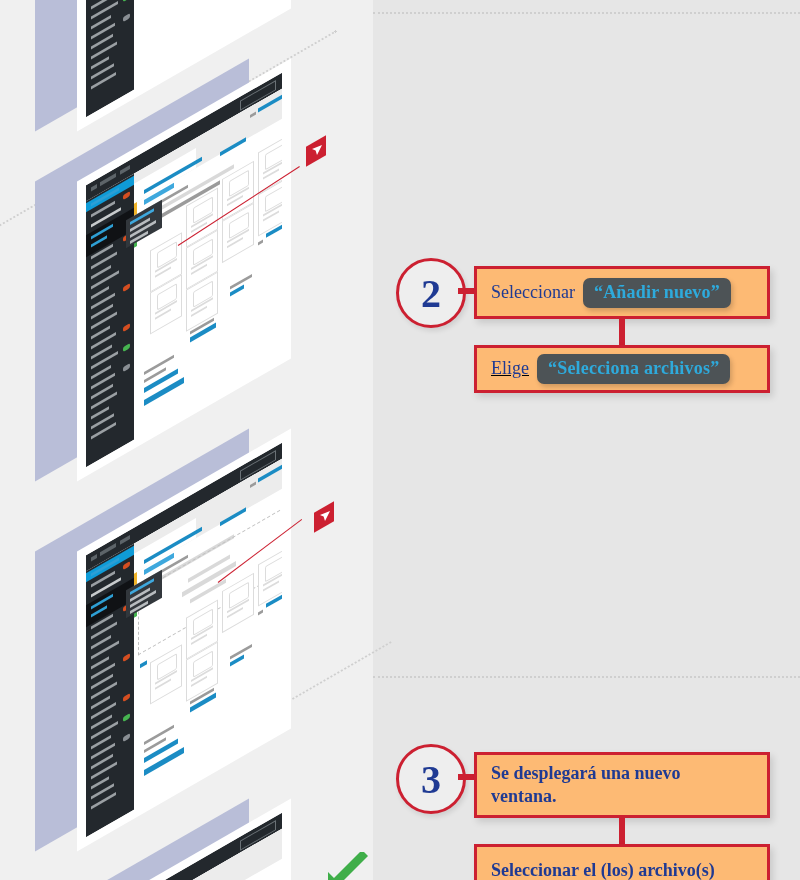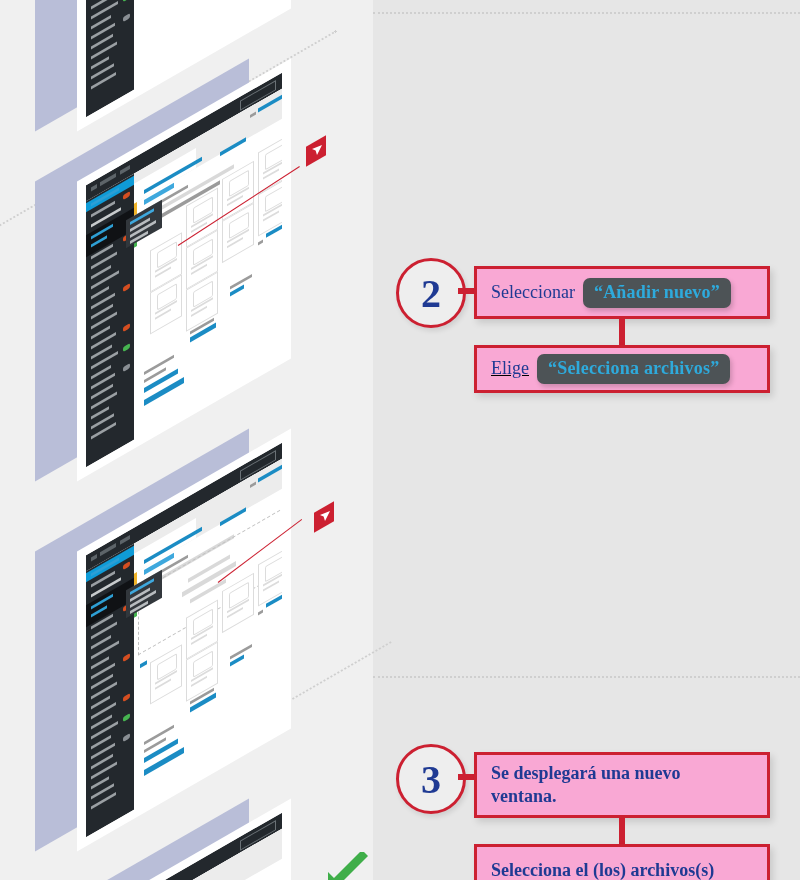--- a/index.html
+++ b/index.html
@@ -68,21 +68,21 @@
 
   
   .step-circle{
     position:absolute;border:3px solid #cc2031;border-radius:50%;
     background:#eeeeee;display:flex;align-items:center;justify-content:center;
     color:#1f3a93;font-weight:bold;font-family:"Liberation Serif",serif;
     box-shadow:2px 3px 5px rgba(0,0,0,.10);
   }
   .connector{position:absolute;background:#cc2031;}
   .note{
-    position:absolute;border:3px solid #cc2031;background:#f9a8d4;
+    position:absolute;border:3px solid #cc2031;background:#fdba74;
     box-shadow:3px 4px 7px rgba(0,0,0,.13);
     display:flex;align-items:center;box-sizing:border-box;
   }
   .note-text{
     color:#1f3a93;font-family:"Liberation Serif",serif;font-weight:bold;
     font-size:18px;line-height:23px;padding-left:14px;
   }
   .note-text .plain{font-weight:normal;color:#1f3a93;}
   .pill{
     display:inline-block;background:#4d5356;color:#2eaadc;border-radius:7px;
@@ -431,14 +431,14 @@
 </div>
 <div class="connector" style="left:458px;top:774px;width:20px;height:6px;"></div>
 
 <div class="note" style="left:474px;top:752px;width:296px;height:66px;">
   <div class="note-text" style="max-width:240px;">Se desplegará una nuevo ventana.</div>
 </div>
 
 <div class="connector" style="left:619px;top:815px;width:6px;height:32px;"></div>
 
 <div class="note" style="left:474px;top:844px;width:296px;height:52px;">
-  <div class="note-text">Selecciona el (los) archivos(s)</div>
+  <div class="note-text">Seleccionar el (los) archivo(s)</div>
 </div>
 
 </body></html>

